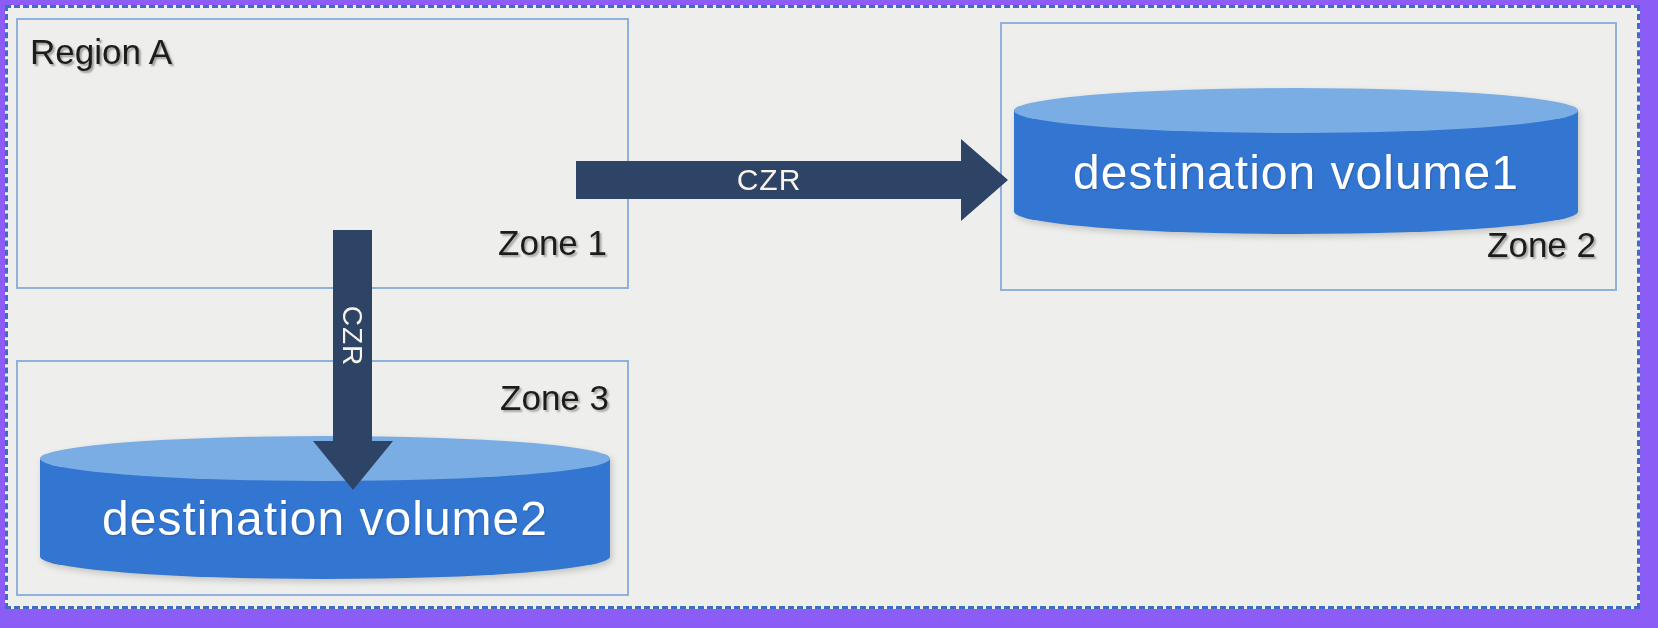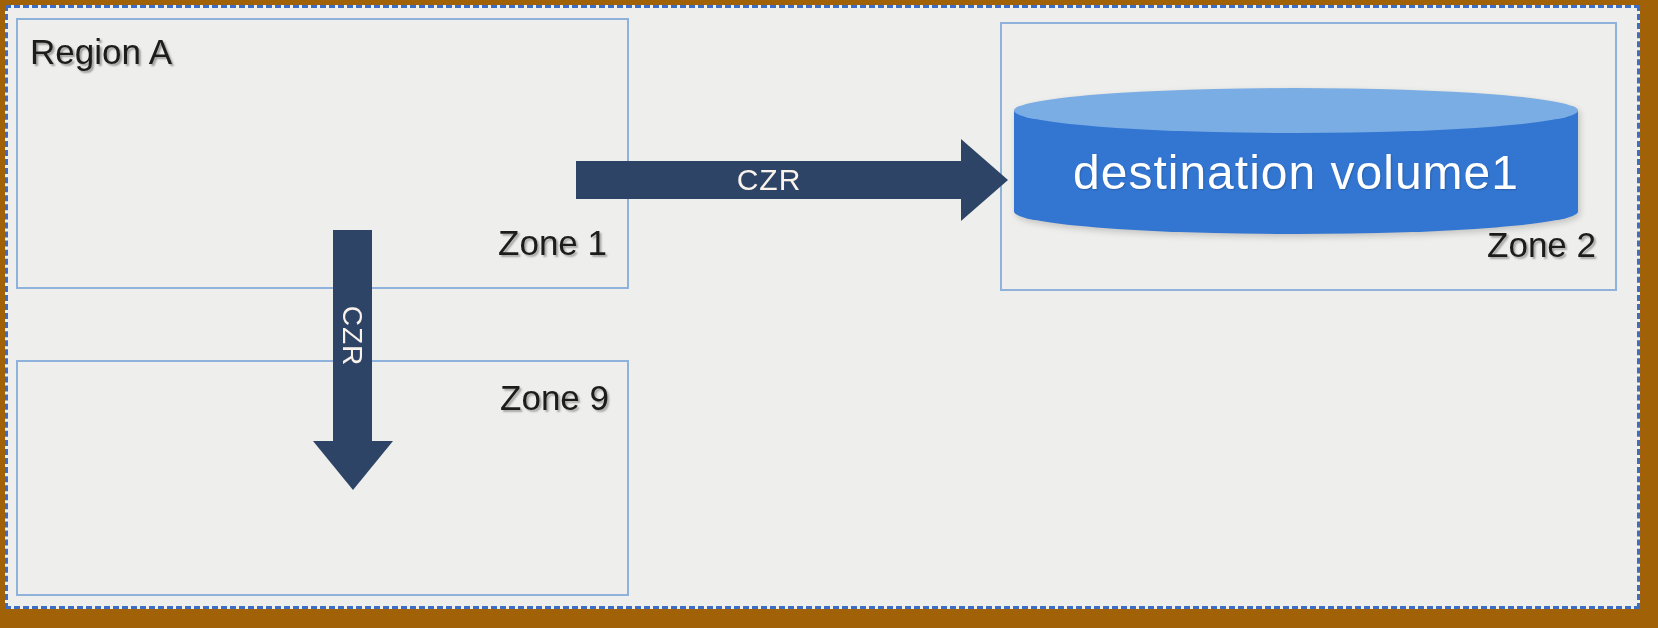--- a/index.html
+++ b/index.html
@@ -5,21 +5,21 @@
   html, body {
     margin: 0;
     padding: 0;
     background: #f8f8f7;
     font-family: "Liberation Sans", "DejaVu Sans", sans-serif;
   }
   .canvas {
     position: relative;
     width: 1658px;
     height: 628px;
-    background: #a16207;
+    background: #8b5cf6;
     overflow: hidden;
   }
   
   .outer-frame {
     position: absolute;
     left: 5px;
     top: 5px;
     width: 1629px;
     height: 598px;
     border: 3px dashed #3e6dc6;
@@ -160,35 +160,41 @@
   <div class="zone zone-1">
     <div class="region-label">Region A</div>
     <div class="zone-label">Zone 1</div>
   </div>
 
   <div class="zone zone-2">
     <div class="zone-label">Zone 2</div>
   </div>
 
   <div class="zone zone-3">
-    <div class="zone-label">Zone 9</div>
+    <div class="zone-label">Zone 3</div>
   </div>
 
   <div class="arrow-h-shaft">
     <span class="arrow-label">CZR</span>
   </div>
   <div class="arrow-h-head"></div>
 
   <div class="arrow-v-shaft">
     <span class="arrow-label arrow-label-vertical">CZR</span>
   </div>
   <div class="arrow-v-head"></div>
 
 
   <div class="cylinder cylinder-dest1">
     <div class="cyl-bottom"></div>
     <div class="cyl-mid"></div>
     <div class="cyl-top"></div>
     <div class="cyl-label">destination volume1</div>
   </div>
 
+  <div class="cylinder cylinder-dest2">
+    <div class="cyl-bottom"></div>
+    <div class="cyl-mid"></div>
+    <div class="cyl-top"></div>
+    <div class="cyl-label">destination volume2</div>
+  </div>
 
 </div>
 
 </body></html>

